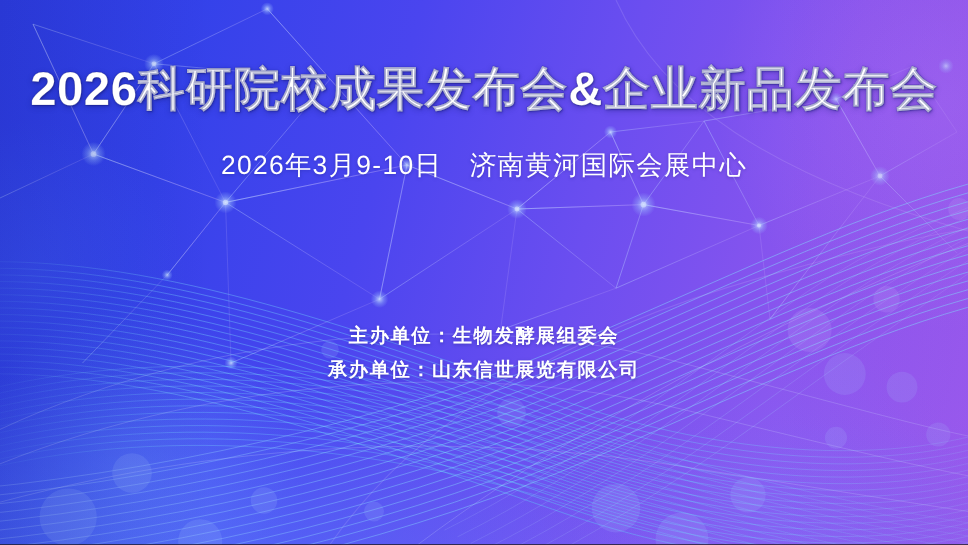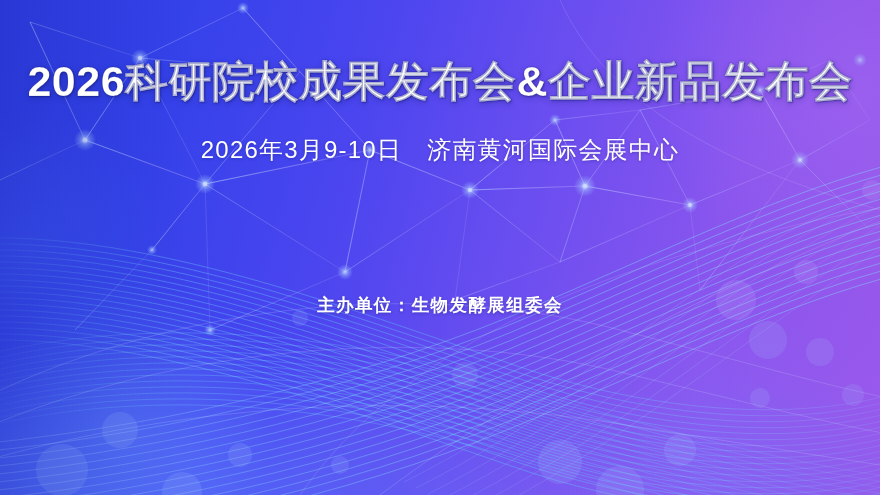--- a/index.html
+++ b/index.html
@@ -311,15 +311,16 @@
   </div>
 
   <div class="layer" id="vignette"></div>
 
   <div id="title">2026科研院校成果发布会&amp;企业新品发布会</div>
 
   <div id="subtitle">2026年3月9-10日　济南黄河国际会展中心</div>
 
   <div id="orgblock">
     <div class="orgline">主办单位：生物发酵展组委会</div>
+    <div class="orgline">承办单位：山东信世展览有限公司</div>
   </div>
 
 </div>
 
 </body></html>

